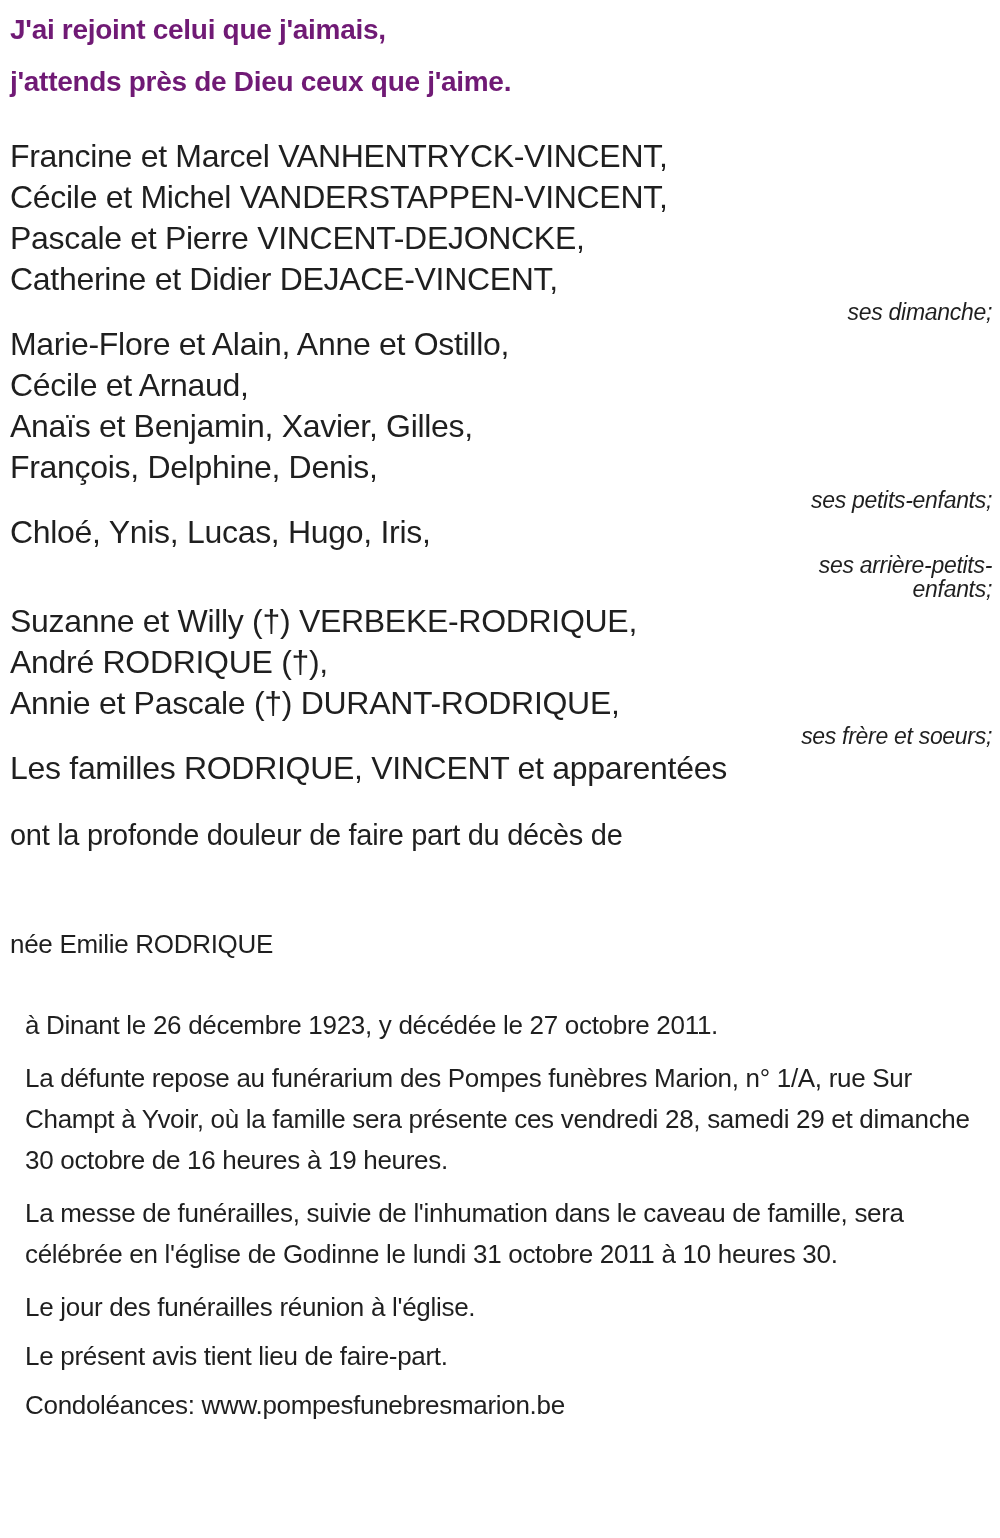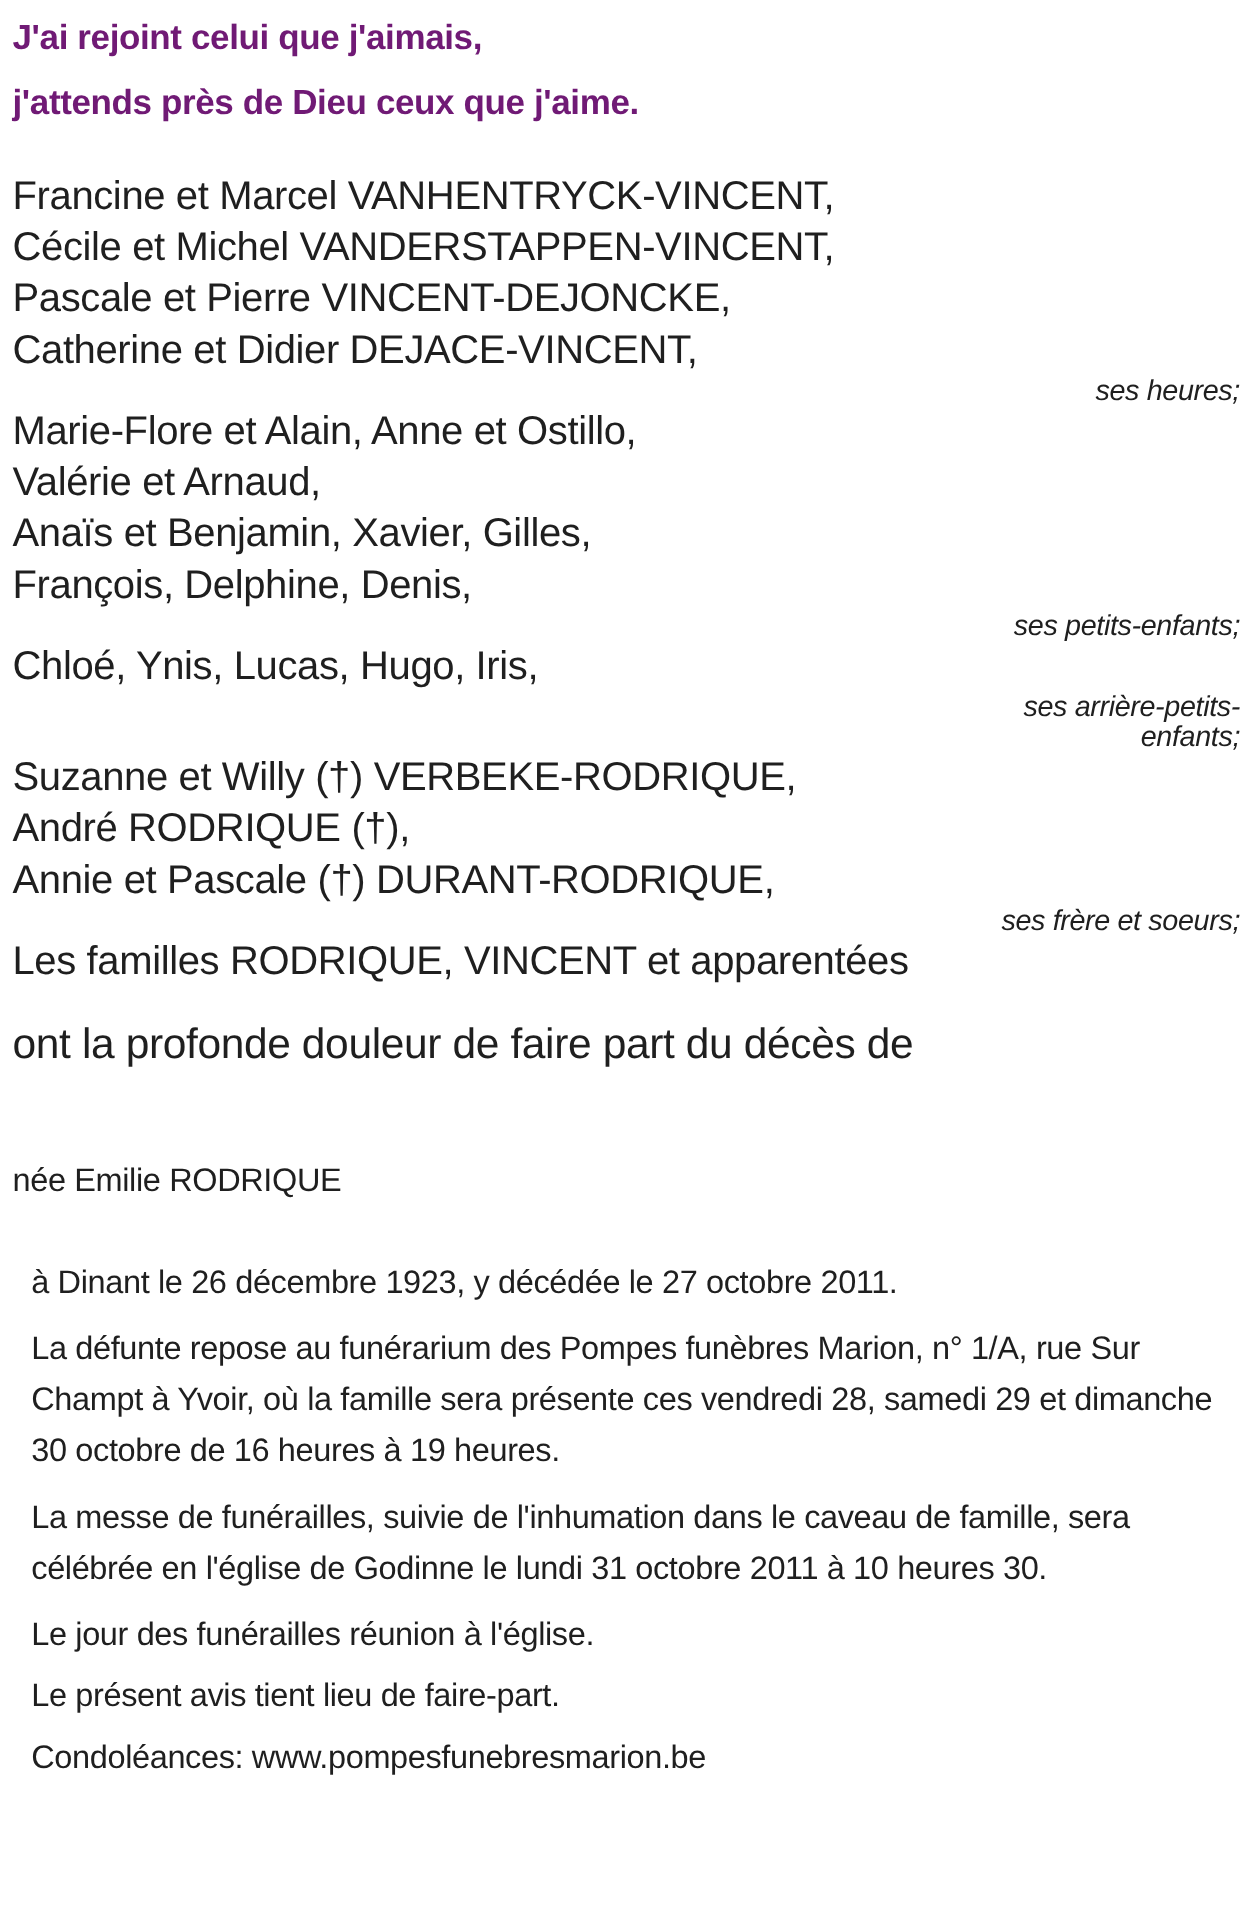--- a/index.html
+++ b/index.html
@@ -39,21 +39,21 @@
     line-height: 24px;
     text-align: right;
     margin: 0;
   }
   .relation.narrow {
     max-width: 250px;
     margin-left: auto;
   }
   
   .announcement {
-    font-size: 34px;
+    font-size: 29px;
     line-height: 41px;
     margin-top: 26px;
   }
   
   .deceased-name {
     font-weight: 700;
     font-size: 40px;
     line-height: 58px;
     letter-spacing: -1px;
     color: #000000;
@@ -84,26 +84,26 @@
     <div>j'attends près de Dieu ceux que j'aime.</div>
   </div>
 
   <div>
 
     <div>
       <div class="member-line">Francine et Marcel VANHENTRYCK-VINCENT,</div>
       <div class="member-line">Cécile et Michel VANDERSTAPPEN-VINCENT,</div>
       <div class="member-line">Pascale et Pierre VINCENT-DEJONCKE,</div>
       <div class="member-line">Catherine et Didier DEJACE-VINCENT,</div>
-      <div class="relation">ses heures;</div>
+      <div class="relation">ses dimanche;</div>
     </div>
 
     <div>
       <div class="member-line">Marie-Flore et Alain, Anne et Ostillo,</div>
-      <div class="member-line">Valérie et Arnaud,</div>
+      <div class="member-line">Cécile et Arnaud,</div>
       <div class="member-line">Anaïs et Benjamin, Xavier, Gilles,</div>
       <div class="member-line">François, Delphine, Denis,</div>
       <div class="relation">ses petits-enfants;</div>
     </div>
 
     <div>
       <div class="member-line">Chloé, Ynis, Lucas, Hugo, Iris,</div>
       <div class="relation narrow">ses arrière-petits-enfants;</div>
     </div>
 

